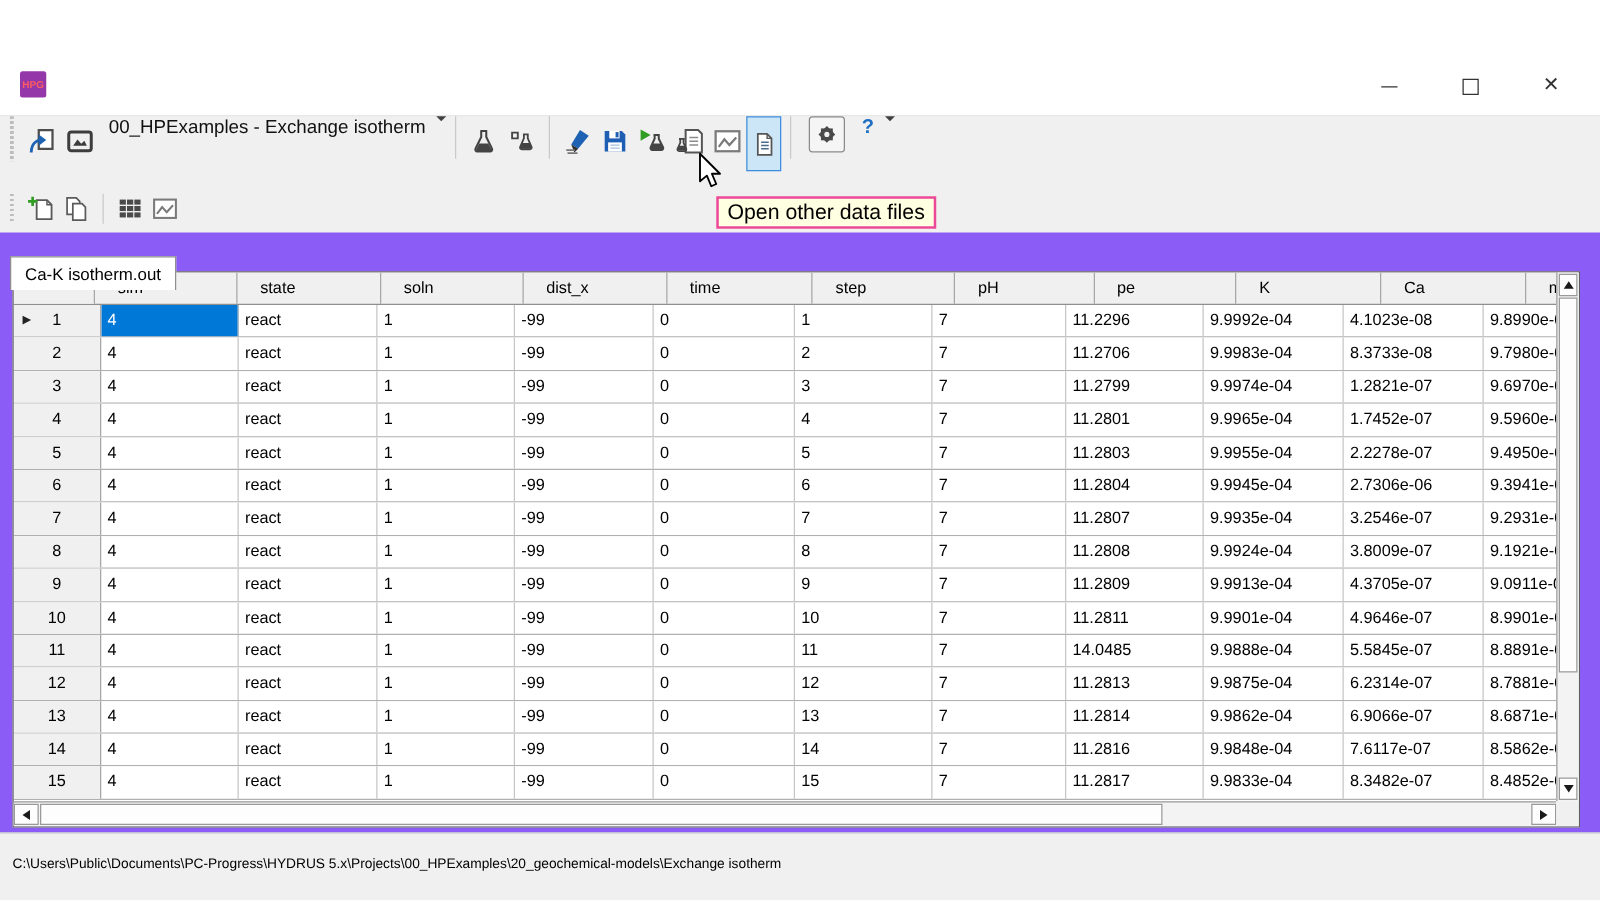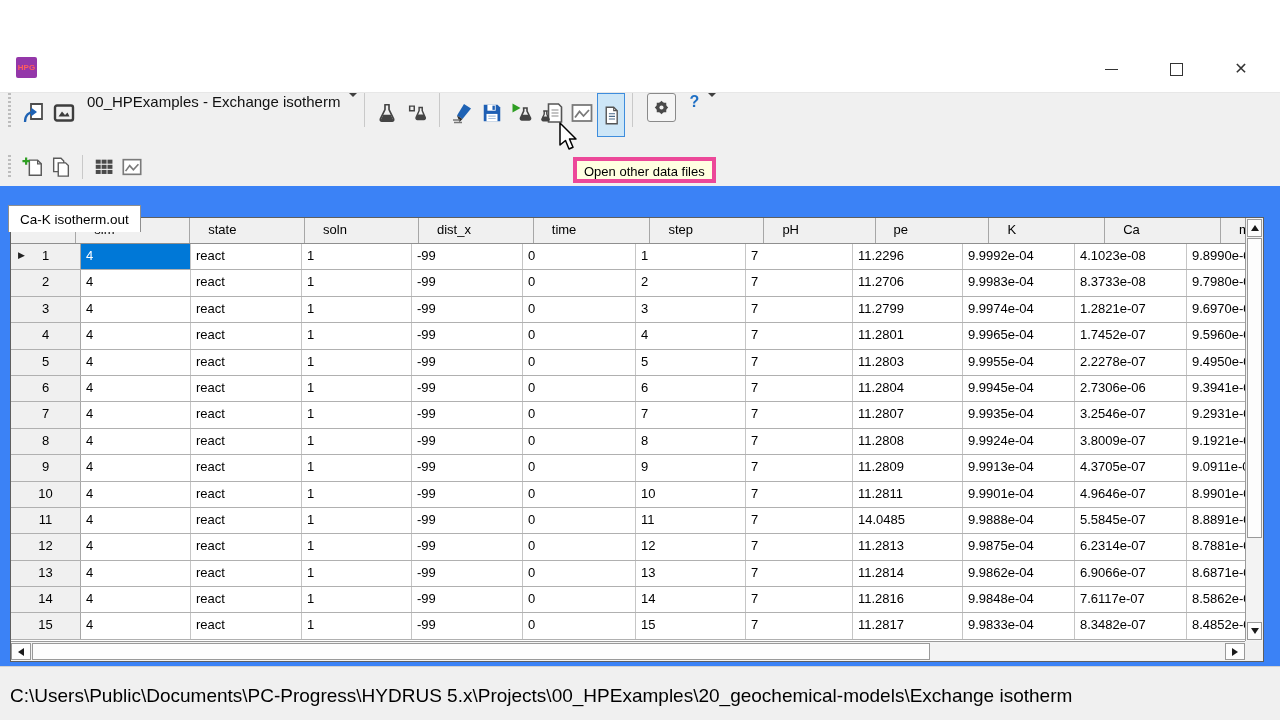--- a/index.html
+++ b/index.html
@@ -1,16 +1,16 @@
 <!DOCTYPE html>
 <html><head>
 <meta charset="utf-8">
 <style>
   html,body{margin:0;padding:0;background:#fff;}
-  .screen{position:relative;width:1280px;height:720px;background:#3b82f6;font-family:"Liberation Sans",sans-serif;overflow:hidden;}
+  .screen{position:relative;width:1280px;height:720px;background:#8b5cf6;font-family:"Liberation Sans",sans-serif;overflow:hidden;}
 
   
   .titlebar{position:absolute;left:0;top:0;width:1280px;height:92px;background:#fff;}
   .app-icon{position:absolute;left:16px;top:57px;width:21px;height:21px;background:#9437a9;border-radius:2px;
     color:#ff5d5d;font-size:8px;font-weight:bold;display:flex;align-items:center;justify-content:center;letter-spacing:0;}
   .title-text{position:absolute;left:46px;top:59px;font-size:15px;color:#111;}
   .win-btn{position:absolute;top:54px;width:34px;height:30px;display:flex;align-items:center;justify-content:center;}
   .win-min{left:1094px;} .win-max{left:1159px;} .win-close{left:1224px;}
   .minline{width:13px;height:0;border-top:1.6px solid #333;display:block;}
   .maxbox{width:11px;height:11px;border:1.6px solid #333;display:block;}
@@ -30,21 +30,21 @@
   .proj-label{font-size:15px;color:#111;margin-left:8px;white-space:nowrap;}
   .caret{width:0;height:0;border-left:4px solid transparent;border-right:4px solid transparent;border-top:4px solid #404040;margin-left:9px;flex:none;}
   .help-q{font-size:16px;font-weight:bold;color:#1f6fc4;margin-left:13px;}
   .gearbox{width:27px;height:27px;border:1px solid #8a8a8a;border-radius:3px;background:#f5f5f5;
     display:flex;align-items:center;justify-content:center;margin-left:7px;flex:none;}
   .hl-btn{width:28px;height:44px;background:#cde6f7;border:1px solid #3e8ddd;box-sizing:border-box;
     display:flex;align-items:center;justify-content:center;flex:none;}
 
   
   .tooltip{position:absolute;left:573px;top:157px;height:26px;box-sizing:border-box;background:#ffffe1;
-    border:4px solid #ec4899;display:flex;align-items:flex-end;padding:0 7px;font-size:13px;color:#000;z-index:40;}
+    border:2px solid #ec4899;display:flex;align-items:center;padding:0 7px;font-size:17px;color:#000;z-index:40;}
   .cursor{position:absolute;left:558px;top:121px;z-index:60;}
 
   
   .tab{position:absolute;left:8px;top:205px;height:27px;box-sizing:border-box;background:#fff;
     border:1px solid #8e8e8e;border-bottom:none;display:flex;align-items:center;padding:0 11px;font-size:13.5px;color:#000;z-index:2;text-align:center;}
 
   
   .grid{position:absolute;left:10px;top:217px;width:1254px;height:445px;border:1px solid #5f5f5f;background:#fff;box-sizing:border-box;}
   .grid-inner{position:absolute;left:0;top:0;right:18px;bottom:20px;overflow:hidden;}
   .thead{display:flex;height:26px;background:#f0f0f0;border-bottom:1px solid #8f8f8f;box-sizing:border-box;gap:12px;}
@@ -68,21 +68,21 @@
   .hs-left{top:1px;bottom:1px;left:0;width:20px;}
   .hs-right{top:1px;bottom:1px;right:0;width:20px;}
   .hs-thumb{top:1px;bottom:1px;left:21px;width:898px;background:#fdfdfd;border:1px solid #999;position:absolute;box-sizing:border-box;}
   .arr-up{width:0;height:0;border-left:4px solid transparent;border-right:4px solid transparent;border-bottom:6px solid #1a1a1a;}
   .arr-down{width:0;height:0;border-left:4px solid transparent;border-right:4px solid transparent;border-top:6px solid #1a1a1a;}
   .arr-left{width:0;height:0;border-top:4px solid transparent;border-bottom:4px solid transparent;border-right:6px solid #1a1a1a;}
   .arr-right{width:0;height:0;border-top:4px solid transparent;border-bottom:4px solid transparent;border-left:6px solid #1a1a1a;}
 
   
   .statusbar{position:absolute;left:0;top:666px;width:1280px;height:54px;background:#f0f0f0;border-top:1px solid #d2d2d2;box-sizing:border-box;}
-  .status-text{position:absolute;left:10px;top:18px;font-size:19px;color:#000;white-space:nowrap;}
+  .status-text{position:absolute;left:10px;top:18px;font-size:11px;color:#000;white-space:nowrap;}
 </style>
 </head>
 <body>
 
 <div class="screen">
 
   <div class="titlebar">
     <div class="app-icon">HPG</div>
     <div class="win-btn win-min">
         <span class="minline"></span>

